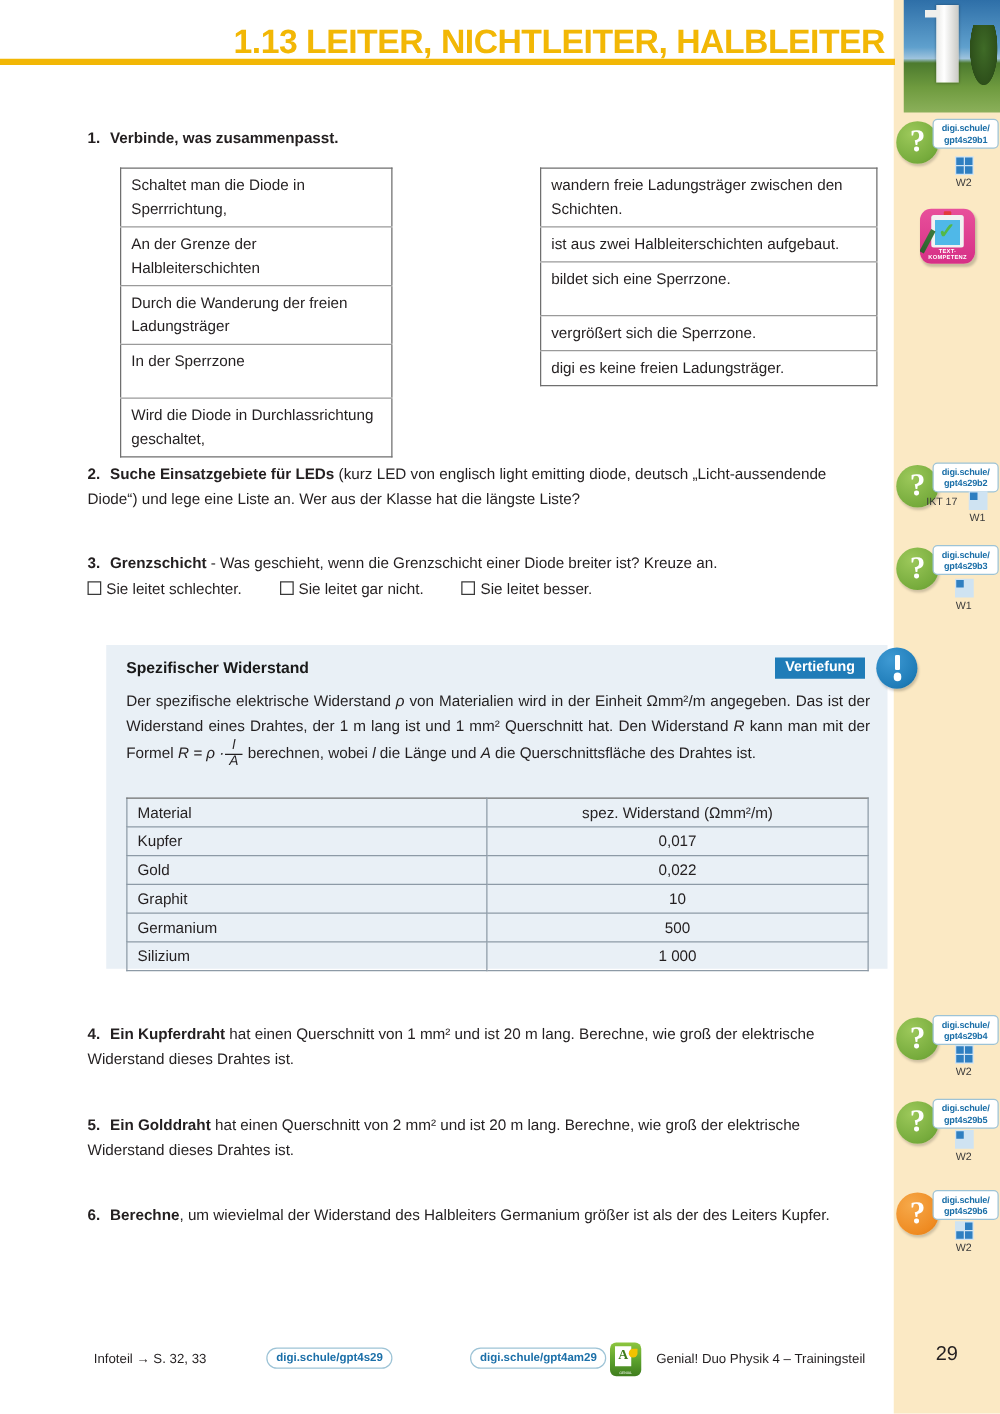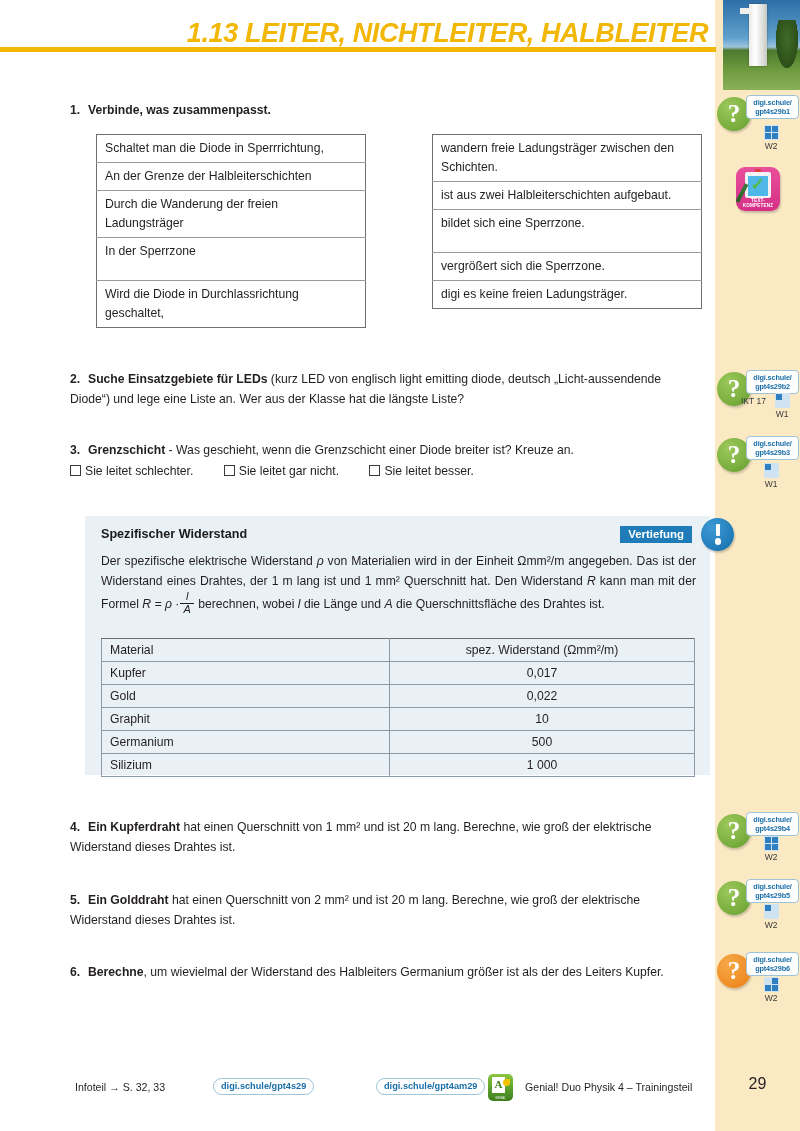--- a/index.html
+++ b/index.html
@@ -151,21 +151,20 @@
     position: absolute; left: 0; top: 47px; width: 716px; height: 5px;
     background: #f2b705;
   }
   .page-title {
     position: absolute; left: 0; top: 18px; width: 716px;
     text-align: right; padding-right: 8px;
     color: #f2b705;
     font-size: 27px; font-weight: bold; line-height: 30px;
     letter-spacing: -0.4px;
     font-family: "Liberation Sans", sans-serif;
-    font-style: italic;
   }
 
   
   .ex {
     position: absolute;
     font-size: 12.2px; line-height: 19.5px; color: #231f20;
   }
   .ex .num {
     position: absolute; left: 0; top: 0;
     font-weight: bold; width: 18px;
@@ -396,21 +395,21 @@
   </div>
 
   <div class="title-rule"></div>
   <div class="page-title">1.13 LEITER, NICHTLEITER, HALBLEITER</div>
 
   <div class="ex" style="left:70px; top:101px; width:560px">
     <span class="num">1.</span>
     <span class="body"><b>Verbinde, was zusammenpasst.</b></span>
   </div>
 
-  <table class="match" style="left:96px; top:134px; width:270px">
+  <table class="match" style="left:96px; top:134px; width:218px">
     <tbody>
         <tr>
           <td>Schaltet man die Diode in Sperrrichtung,</td>
         </tr>
     <tr>
           <td>An der Grenze der Halbleiterschichten</td>
         </tr>
     <tr>
           <td>Durch die Wanderung der freien Ladungsträger</td>
         </tr>

